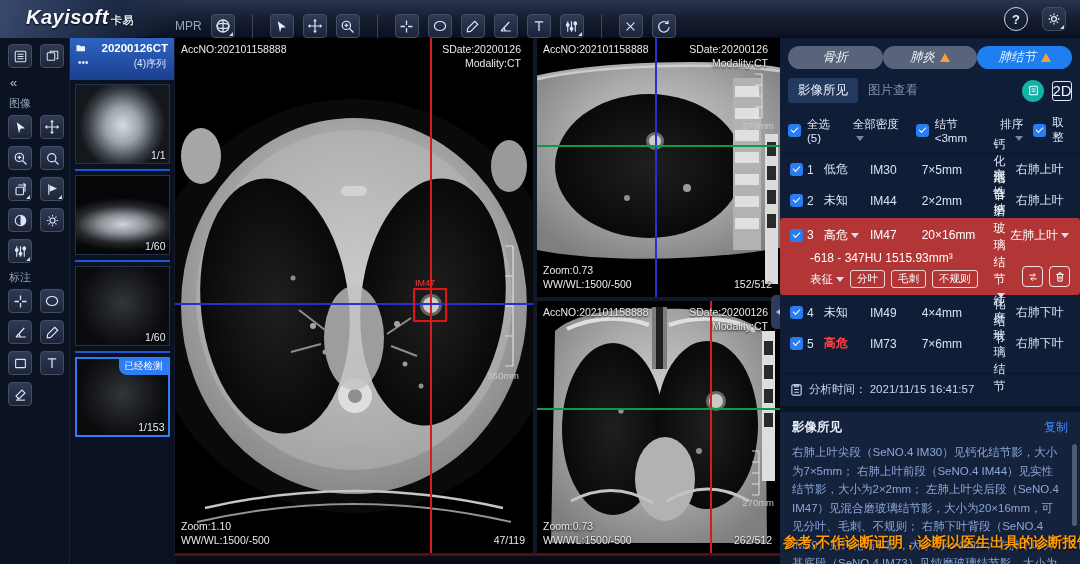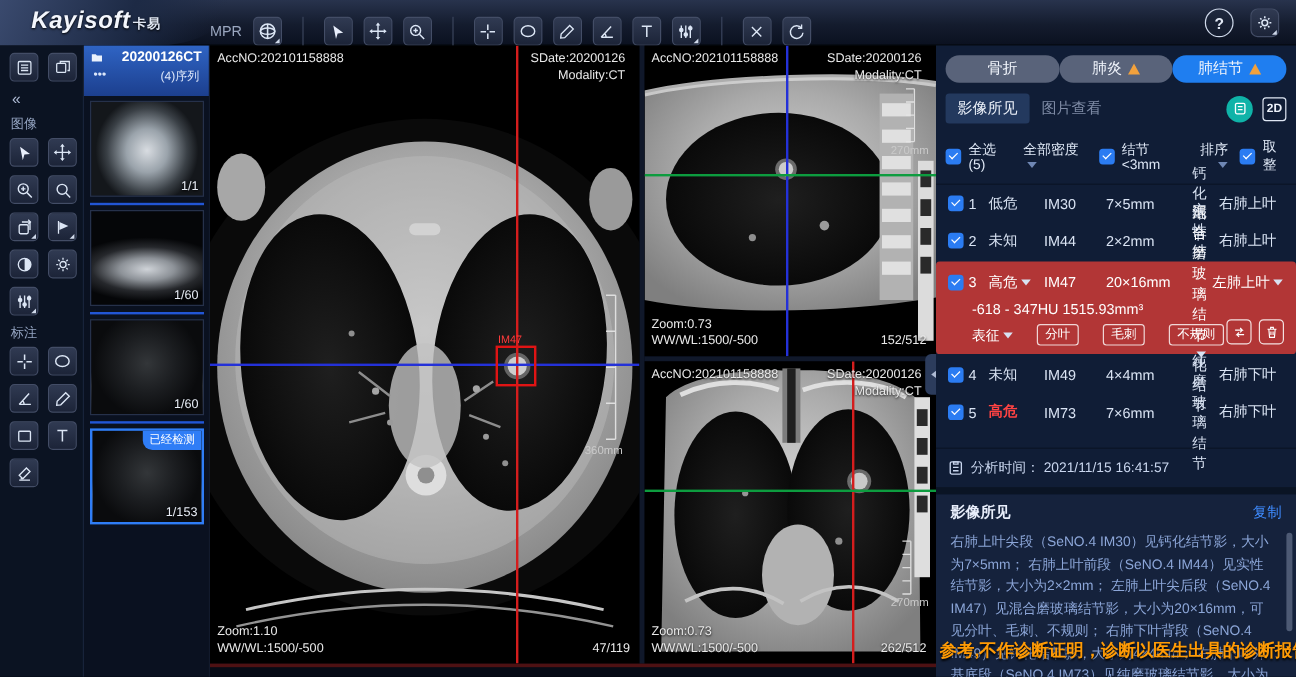--- a/index.html
+++ b/index.html
@@ -84,54 +84,54 @@
   .gap-h { left:537px; top:297px; width:243px; height:4px; background:#10182a; }
   #bottom-line { left:175px; top:553px; width:905px; height:3px; background:#4d1113; }
   #handle { left:771px; top:295px; width:9px; height:34px; background:#2c3c5c;
     border-radius:5px 0 0 5px; display:flex; align-items:center; justify-content:center; }
   #handle i { border:3px solid transparent; border-right:4px solid #aebbd4; margin-right:-1px; }
 
   
   #panel { left:780px; top:38px; width:300px; height:515px; background:#0a1424;
     display:flex; flex-direction:column; }
   .sectionA { background:#101d36; }
-  #mode-row { display:flex; gap:0; padding:8px 8px 6px 8px; }
+  #mode-row { display:flex; gap:0; padding:8px 8px 6px 8px;font-style:italic; }
   .pill { flex:1; height:23px; border-radius:12px; background:#59637a; color:#f0f4fb;
     font-size:12.5px; display:flex; align-items:center; justify-content:center; gap:5px; }
   .pill.active { background:#1f7ef0; }
   .tri { position:relative; width:0; height:0; border-left:5px solid transparent;
     border-right:5px solid transparent; border-bottom:9px solid #f2a13c; }
   #tab-row { display:flex; align-items:center; padding:3px 8px 5px 8px; }
   .tab { font-size:12.5px; padding:4px 10px; border-radius:3px; color:#7f8ca6; }
   .tab.active { background:#23395e; color:#eef3fb; }
   #tab-icons { margin-left:auto; display:flex; gap:8px; align-items:center; }
   #report-circle { width:22px; height:22px; border-radius:50%; background:#0fb3a8;
     color:#fff; font-size:11px; display:flex; align-items:center; justify-content:center; }
   #icon-2d { width:20px; height:20px; border:1.5px solid #dfe7f4; border-radius:3px;
-    color:#eef3fb; font-size:10px; font-weight:bold; display:flex; align-items:center;
+    color:#eef3fb; font-size:15px; font-weight:normal; display:flex; align-items:center;
     justify-content:center;text-align:center; }
   #filter-row { display:flex; align-items:center; gap:6px; padding:7px 8px 8px 8px;
     color:#dfe8f6; font-size:11.5px; border-bottom:1px solid #0b1526; }
   .chk { width:13px; height:13px; border-radius:3px; background:#2b7cf2; position:relative;
     flex:none; }
   .chk::after { content:""; position:absolute; left:3px; top:3px; width:6px; height:3px;
     border-left:1.5px solid #fff; border-bottom:1.5px solid #fff; transform:rotate(-45deg); }
   .caret { display:inline-block; border:4px solid transparent; border-top:5px solid #6f87b4;
     transform:translateY(3px); margin-left:3px; }
   .caret.lt { border-top-color:#d8e2f2; }
   #nodule-list { font-size:12px; color:#d9e3f3; }
   .nrow { display:flex; align-items:center; height:31px; padding:0 10px; gap:4px; }
   .c-no { width:14px; } .c-risk { width:46px; } .c-im { width:52px; }
   .c-size { width:74px; } .c-type { flex:1; text-align:center; } .c-loc { width:66px; text-align:center; }
   .risk-red { color:#ff4343; font-weight:bold; }
   #red-block { background:#b23636; border-radius:3px; margin:2px 0; padding:4px 10px 7px 10px;
     color:#fff; position:relative; }
   #red-block .nrow { padding:0; height:26px; }
   #red-detail { font-size:12px; margin:3px 0 5px 20px; }
-  #red-feats { display:flex; align-items:center; gap:20px; margin-left:20px; font-size:11.5px; }
+  #red-feats { display:flex; align-items:center; gap:6px; margin-left:20px; font-size:11.5px; }
   .chip { border:1px solid rgba(255,255,255,.8); border-radius:3px; padding:1px 6px;
     font-size:10.5px; }
   #red-actions { position:absolute; right:10px; bottom:8px; display:flex; gap:6px; }
   .ract { width:21px; height:21px; border:1px solid rgba(255,255,255,.85); border-radius:4px;
     display:flex; align-items:center; justify-content:center; }
   #analysis-row { display:flex; align-items:center; gap:6px; padding:8px 10px 9px 10px;
     color:#c9d6ee; font-size:11.5px; border-top:1px solid #0b1526; margin-top:14px; }
   .section { background:#15223c; margin-top:6px; position:relative; }
   .sec-head { display:flex; justify-content:space-between; align-items:center;
     padding:7px 12px 4px 12px; }

